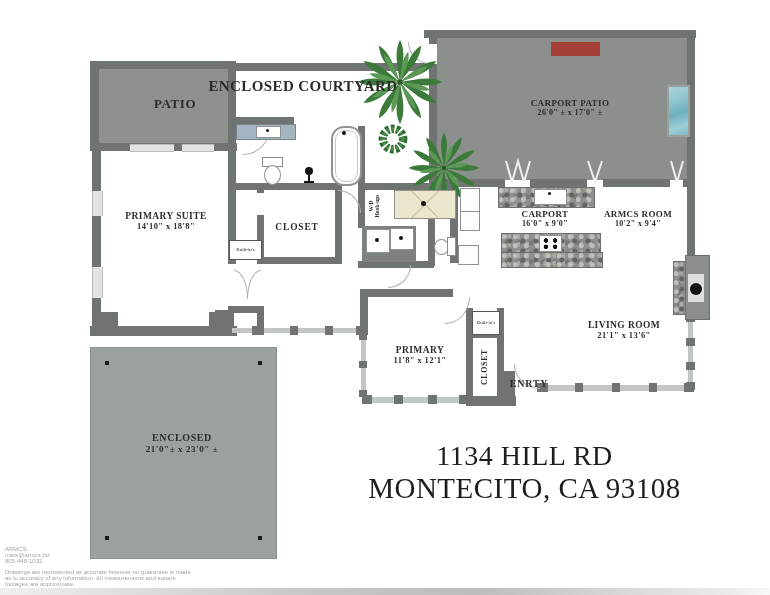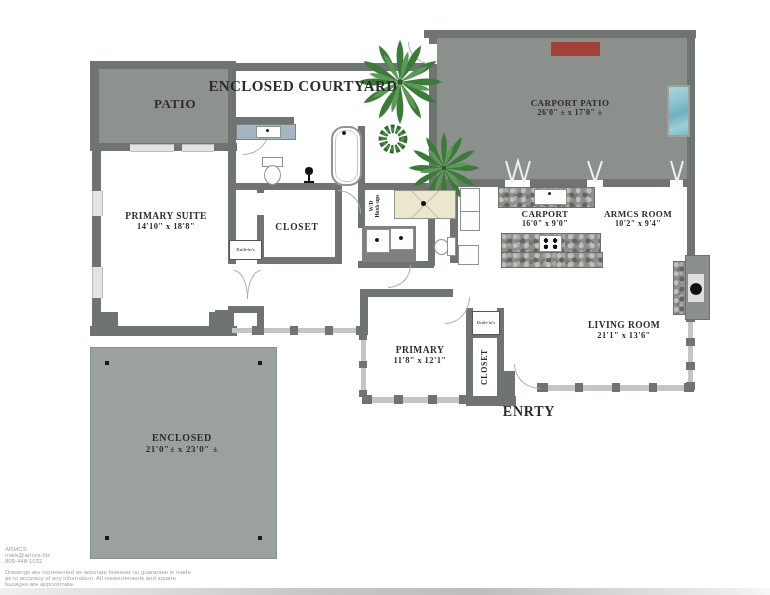--- a/index.html
+++ b/index.html
@@ -292,26 +292,30 @@
   </div>
   <div class="lbl" style="left:420px;top:355px;font-size:9.5px;letter-spacing:.4px;">
     <div>PRIMARY</div>
     <div style="font-size:8.5px;">11'8" x 12'1"</div>
   </div>
   <div class="vlbl" style="left:485px;top:367px;font-size:8px;letter-spacing:.6px;">CLOSET</div>
   <div class="vlbl" style="left:374px;top:206px;font-size:5.5px;">
     <div>W/D</div>
     <div>Hook-ups</div>
   </div>
-  <div class="lbl" style="left:529px;top:412px;font-size:14px;letter-spacing:.8px;">ENRTY</div>
+  <div class="lbl" style="left:529px;top:384px;font-size:10px;letter-spacing:.8px;">ENRTY</div>
   <div class="lbl" style="left:182px;top:443px;font-size:10px;letter-spacing:.6px;">
     <div>ENCLOSED</div>
     <div style="font-size:9px;">21'0"± x 23'0" ±</div>
   </div>
 
+  <div class="addr">
+    <div class="addr-l1">1134 HILL RD</div>
+    <div class="addr-l2">MONTECITO, CA 93108</div>
+  </div>
 
   <div class="footer">
     <div>ARMCS</div>
     <div>mark@armcs.biz</div>
     <div>805-448-1032</div>
     <div class="gap"></div>
     <div>Drawings are represented as accurate however no guarantee is made</div>
     <div>as to accuracy of any information. All measurements and square</div>
     <div>footages are approximate.</div>
   </div>

